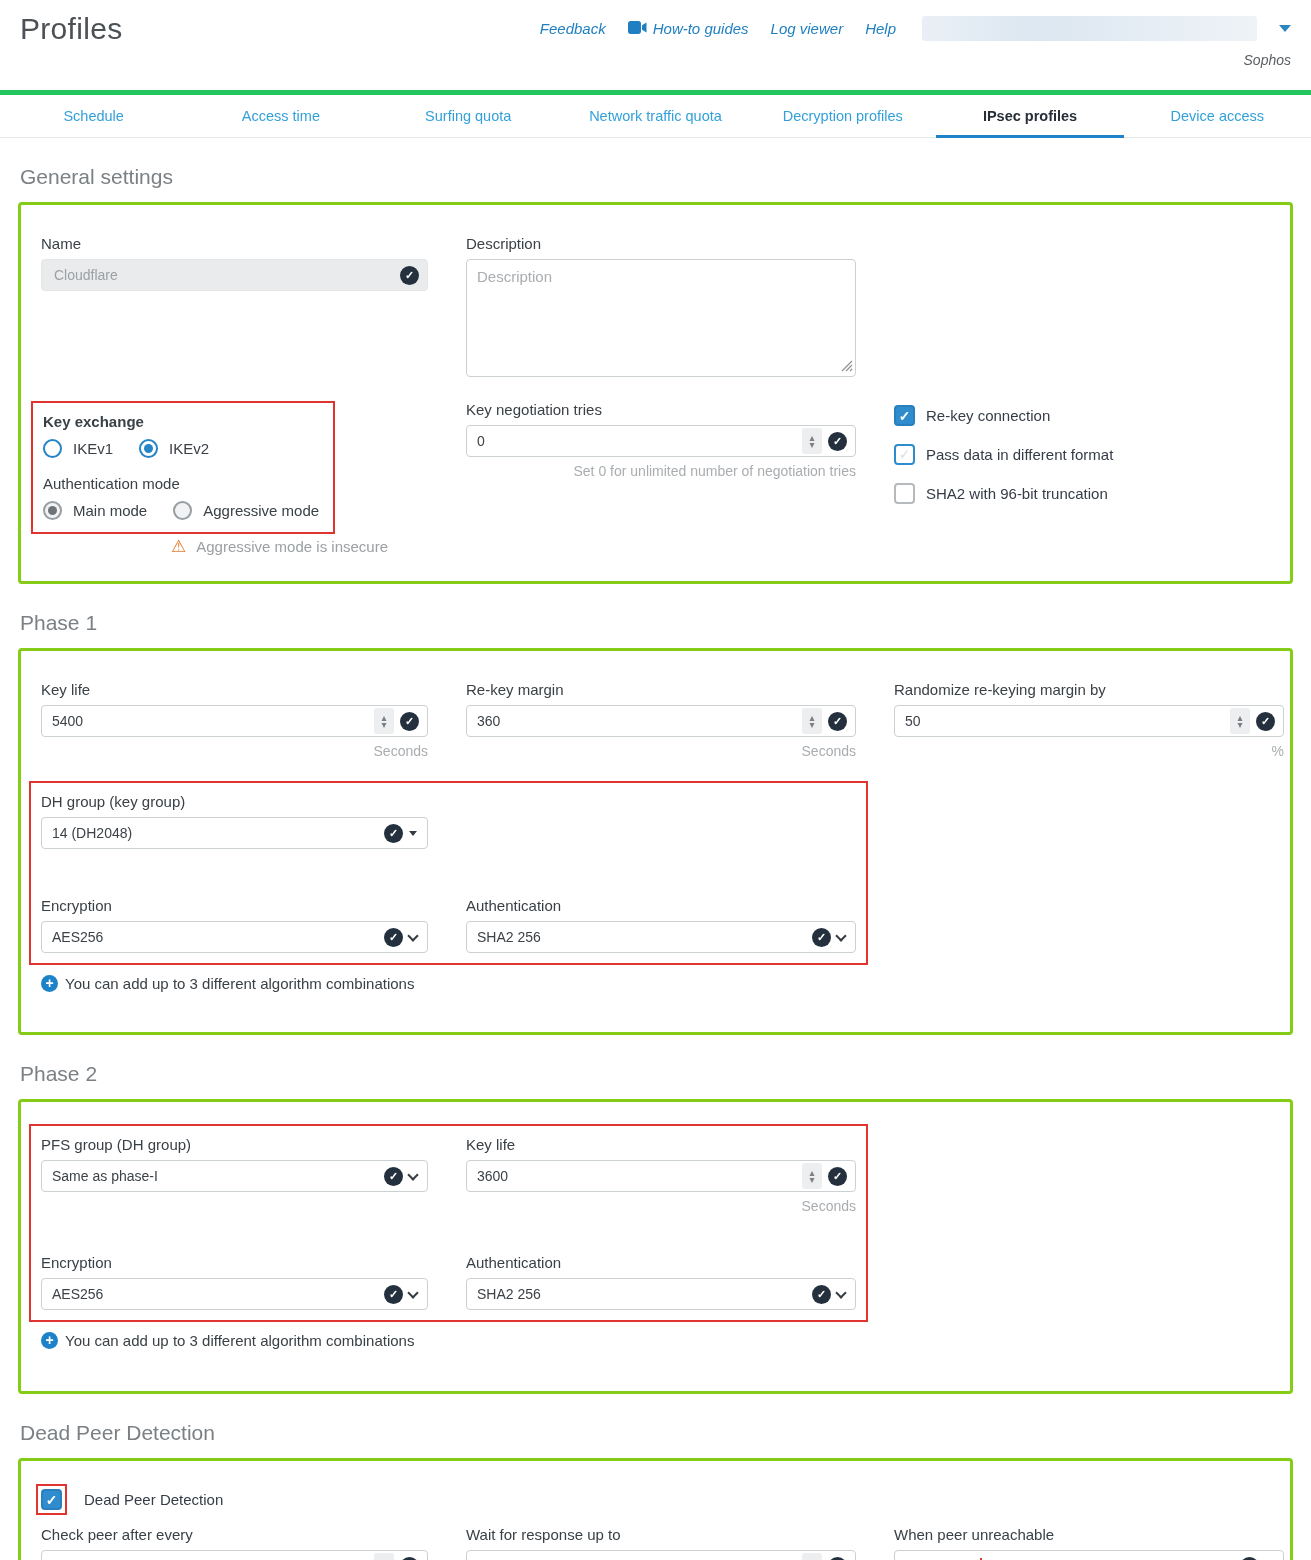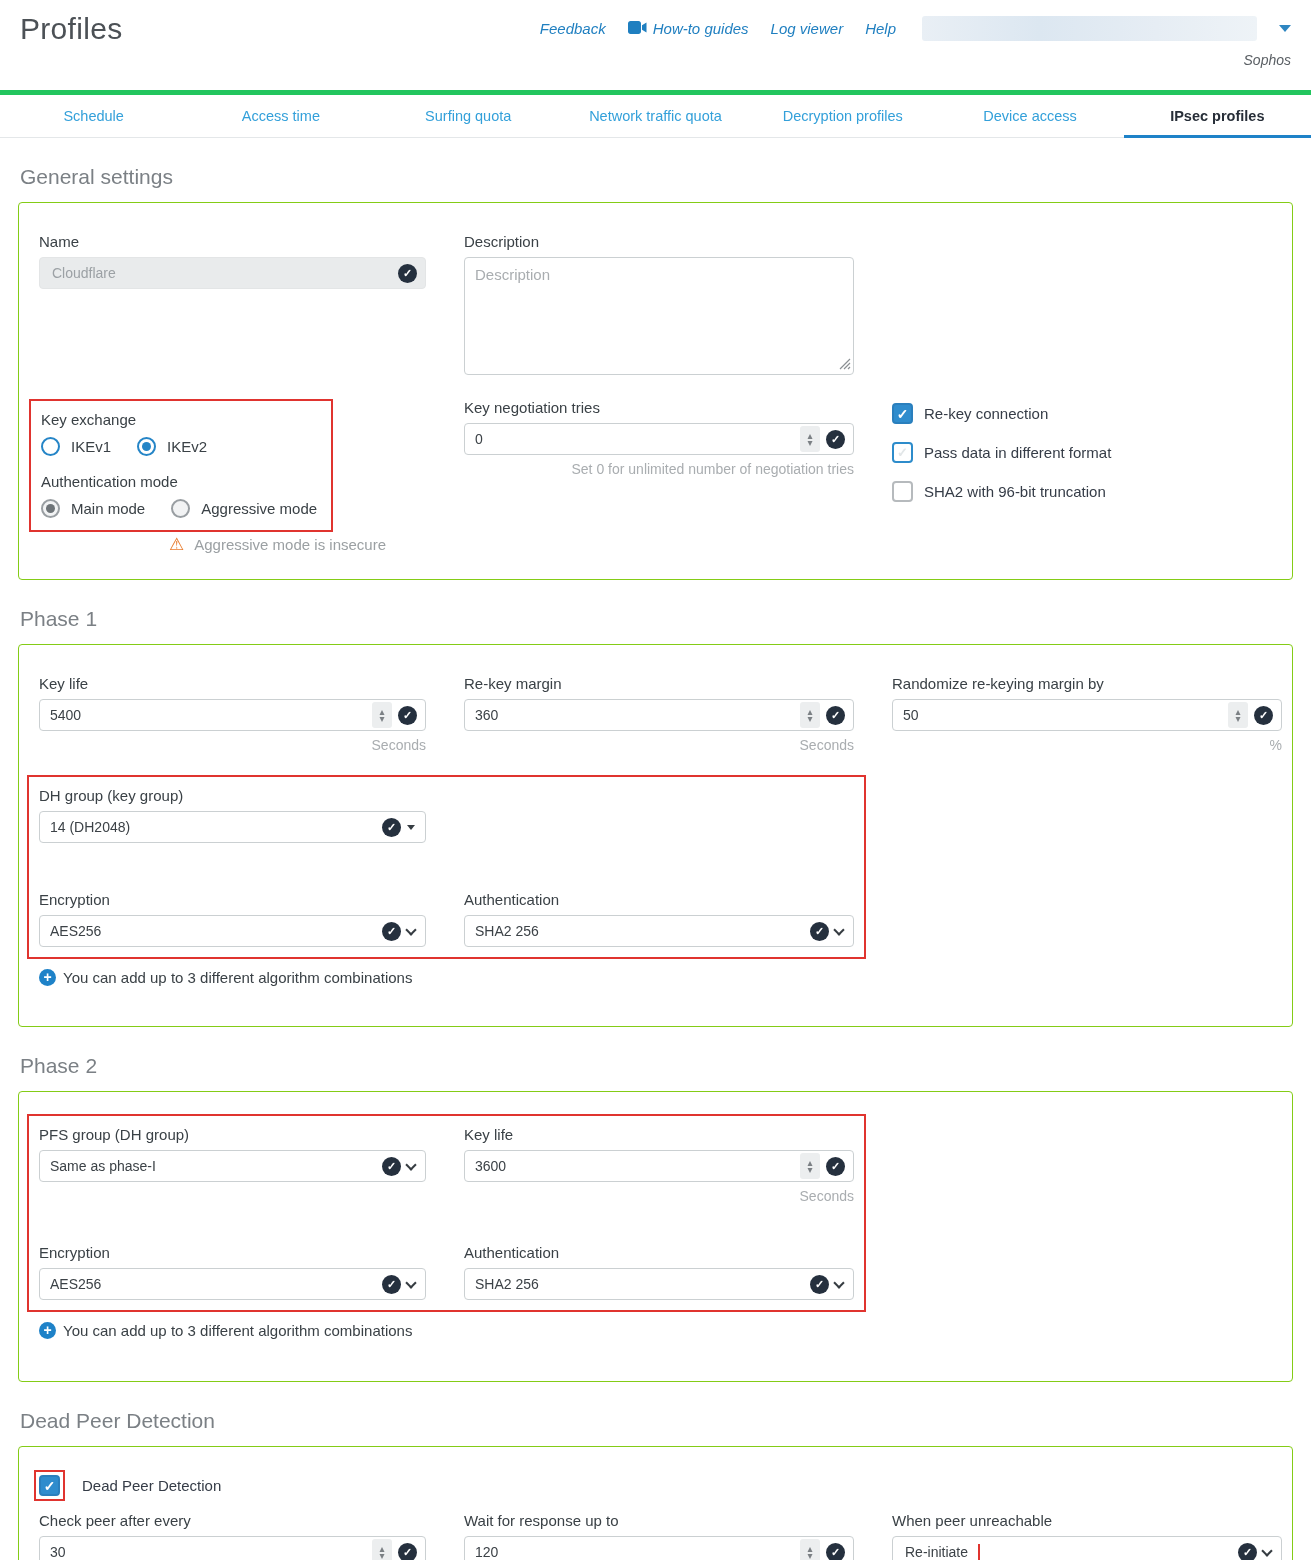--- a/index.html
+++ b/index.html
@@ -22,21 +22,21 @@
 
   
   .tabbar { margin-top:22px; border-top:5px solid #22c55e; border-bottom:1px solid #e4e7e9; display:flex; height:48px; background:#fff; }
   .tab { flex:1; display:flex; align-items:center; justify-content:center; font-size:14.5px; color:#33a0da; cursor:pointer; position:relative; }
   .tab.active { color:#272e38; font-weight:700; }
   .tab.active::after { content:""; position:absolute; left:0; right:0; bottom:-1px; height:3px; background:#1e82c8; }
 
   
   .content { padding:0 18px; }
   .section-heading { font-size:21px; font-weight:400; color:#7b8085; margin:27px 0 13px 2px; }
-  .panel { border:1px solid #84cc16; border-radius:4px; background:#fff; }
+  .panel { border:3px solid #84cc16; border-radius:4px; background:#fff; }
   .grid3 { display:grid; grid-template-columns:387px 390px 390px; column-gap:38px; }
   .grid2 { display:grid; grid-template-columns:387px 390px; column-gap:38px; }
 
   .field-label { font-size:15px; color:#3a4146; margin-bottom:7px; display:block; }
   .helper { display:block; text-align:right; font-size:14px; color:#a9adb0; margin-top:6px; }
 
   
   .input, .select {
     height:32px; border:1px solid #cbd0d2; border-radius:4px; background:#fff;
     display:flex; align-items:center; padding:0 8px 0 10px; font-size:14px; color:#3c4247; gap:6px;
@@ -142,22 +142,22 @@
     <div class="brand">Sophos</div>
   </div>
 </div>
 
 <div class="tabbar">
   <div class="tab">Schedule</div>
   <div class="tab">Access time</div>
   <div class="tab">Surfing quota</div>
   <div class="tab">Network traffic quota</div>
   <div class="tab">Decryption profiles</div>
+  <div class="tab active">IPsec profiles</div>
   <div class="tab">Device access</div>
-  <div class="tab active">IPsec profiles</div>
 </div>
 
 <div class="content">
 
   <div class="section-heading">General settings</div>
   <div class="panel panel-general">
     <div class="grid3" style="row-gap:20px;">
 
       <div>
         <span class="field-label">Name</span>
@@ -172,21 +172,21 @@
           <textarea class="desc" placeholder="Description" style=""></textarea>
           <span class="resize-grip"><svg width="12" height="12" viewBox="0 0 12 12">
                 <path d="M11 1 1 11 M11 5 5 11 M11 9 9 11" stroke="#8b9094" stroke-width="1.2" fill="none"></path>
               </svg></span>
         </div>
       </div>
       <div></div>
 
       <div>
         <div class="red-box redwrap-keyex">
-          <span class="field-label" style="margin-bottom:2px;">Key exchange</span>
+          <span class="field-label" style="margin-bottom:2px;font-weight:bold;">Key exchange</span>
           <div class="radio-row">
             <span class="radio blue"></span>
             <span class="rlabel">IKEv1</span>
             <span class="gap"></span>
             <span class="radio blue selected"></span>
             <span class="rlabel">IKEv2</span>
           </div>
           <span class="field-label" style="margin:17px 0 2px 0;">Authentication mode</span>
           <div class="radio-row">
             <span class="radio gray selected"></span>

